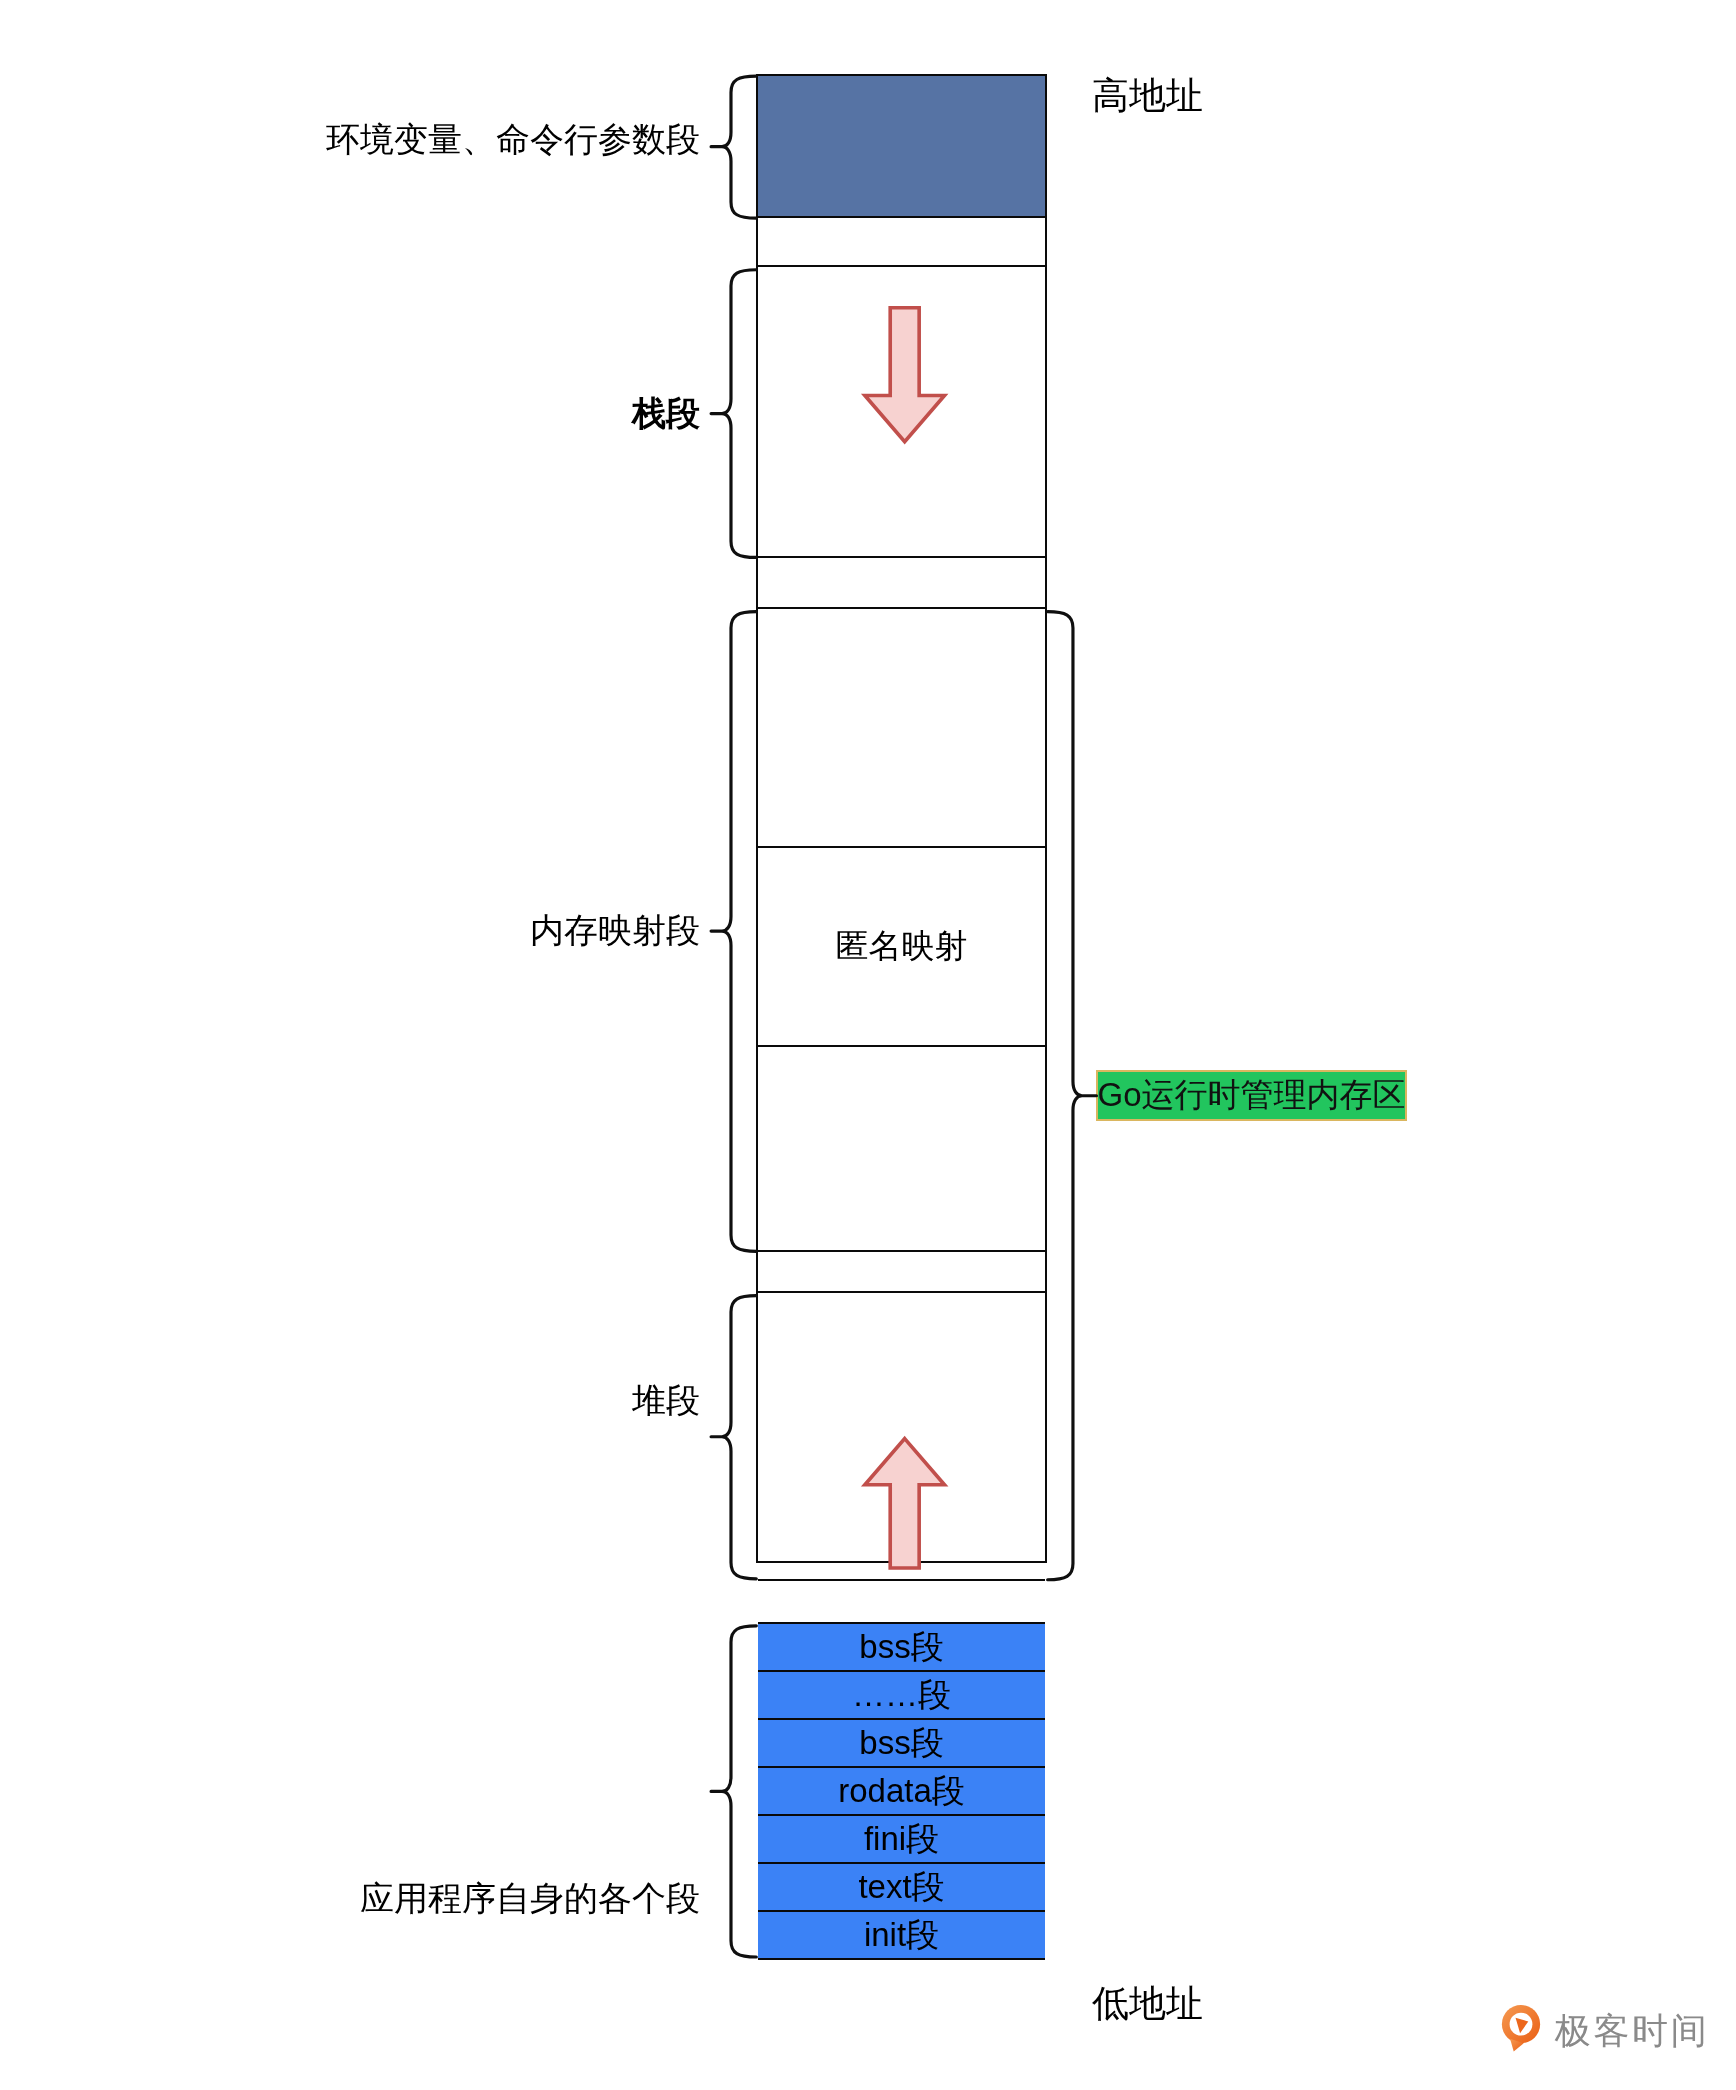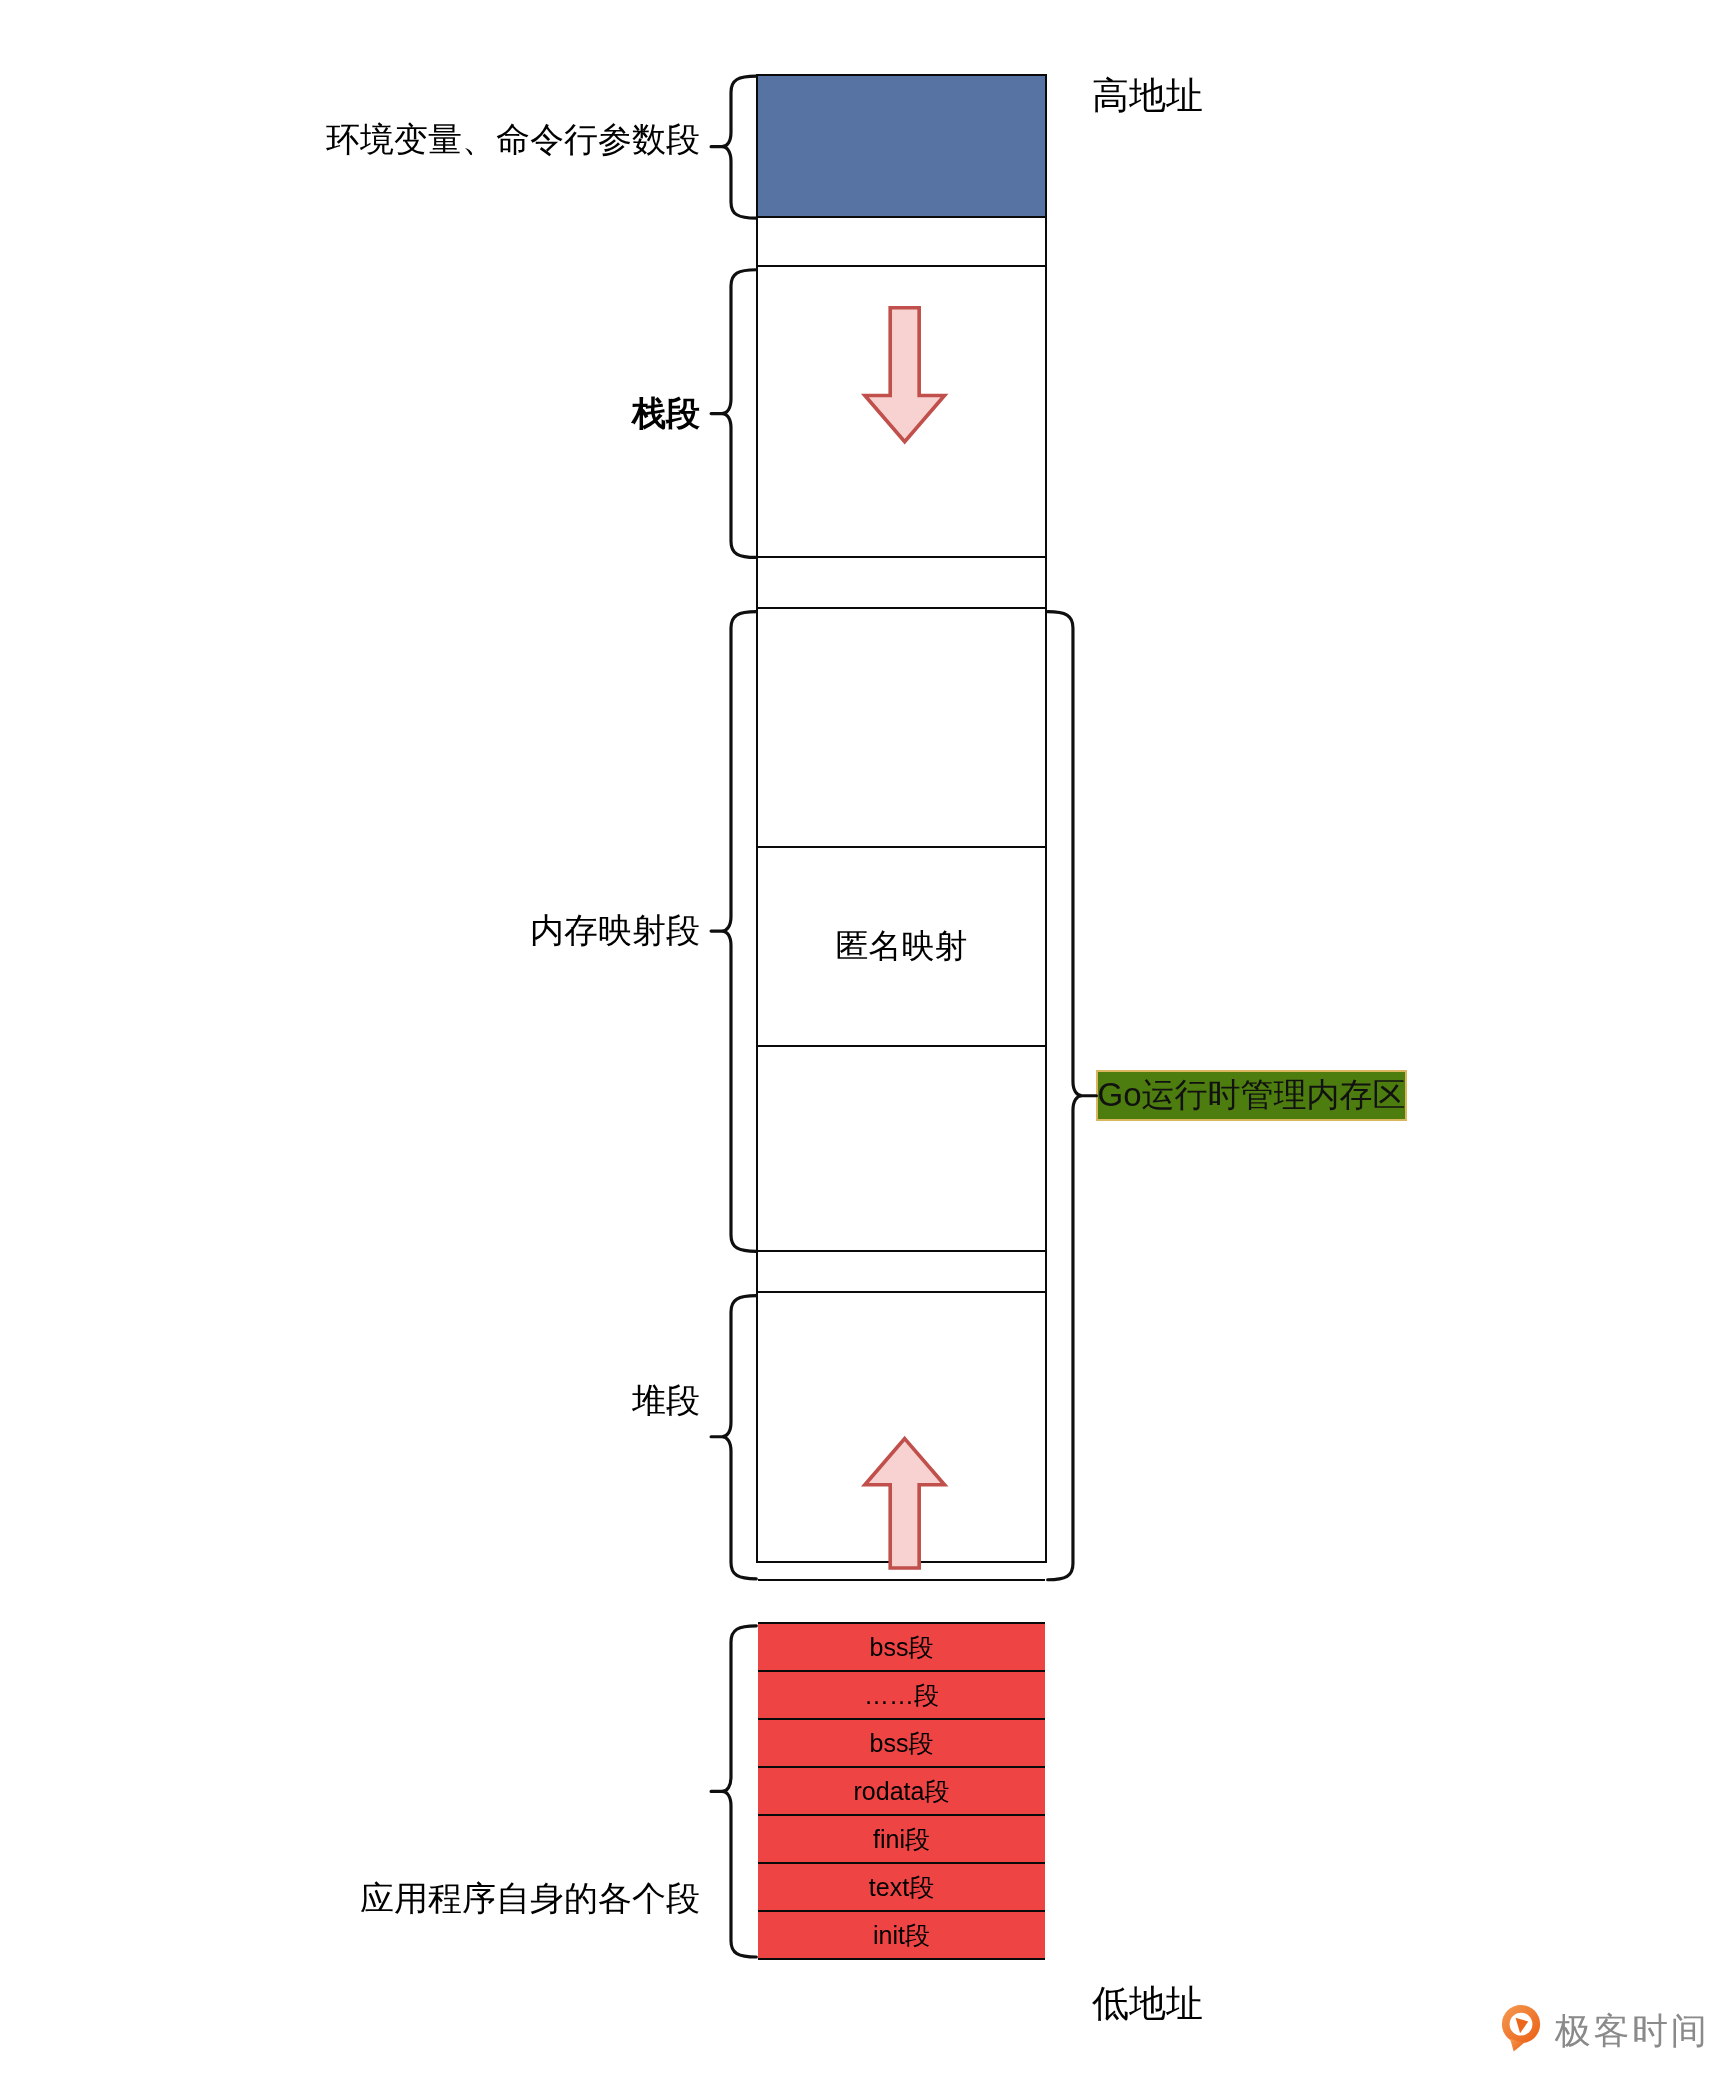--- a/index.html
+++ b/index.html
@@ -30,21 +30,21 @@
   .row-env{height:142px;background:#5673a4;}
   .row-gap1{height:49px;}
   .row-stack{height:291px;}
   .row-gap2{height:51px;}
   .row-mmap-a{height:239px;}
   .row-mmap-anon{height:199px;}
   .row-mmap-b{height:205px;}
   .row-gap3{height:41px;}
   .row-heap{height:288px;}
   .row-gap4{height:43px;}
-  .row-seg{height:48px;background:#ef4444;font-size:25px;}
+  .row-seg{height:48px;background:#3b82f6;font-size:33px;}
   .row-gap5{height:46px;}
 
   
   .side-label{
     position:absolute;
     right:1037px;              
     width:543px;
     text-align:right;
     font-size:34px;
     line-height:45px;
@@ -64,21 +64,21 @@
     white-space:nowrap;
   }
   .addr-high{top:74px;}
   .addr-low{top:1982px;}
 
   
   .go-annotation{
     position:absolute;left:1096px;top:1070px;
     width:311px;height:51px;
     box-sizing:border-box;
-    background:#4d7c0f;
+    background:#22c55e;
     border:2.7px solid #dab65f;
     display:flex;align-items:center;justify-content:center;
     font-size:33px;color:#111;
     white-space:nowrap;
   }
 
   
   .overlay{
     position:absolute;left:0;top:0;
     width:1737px;height:2091px;

